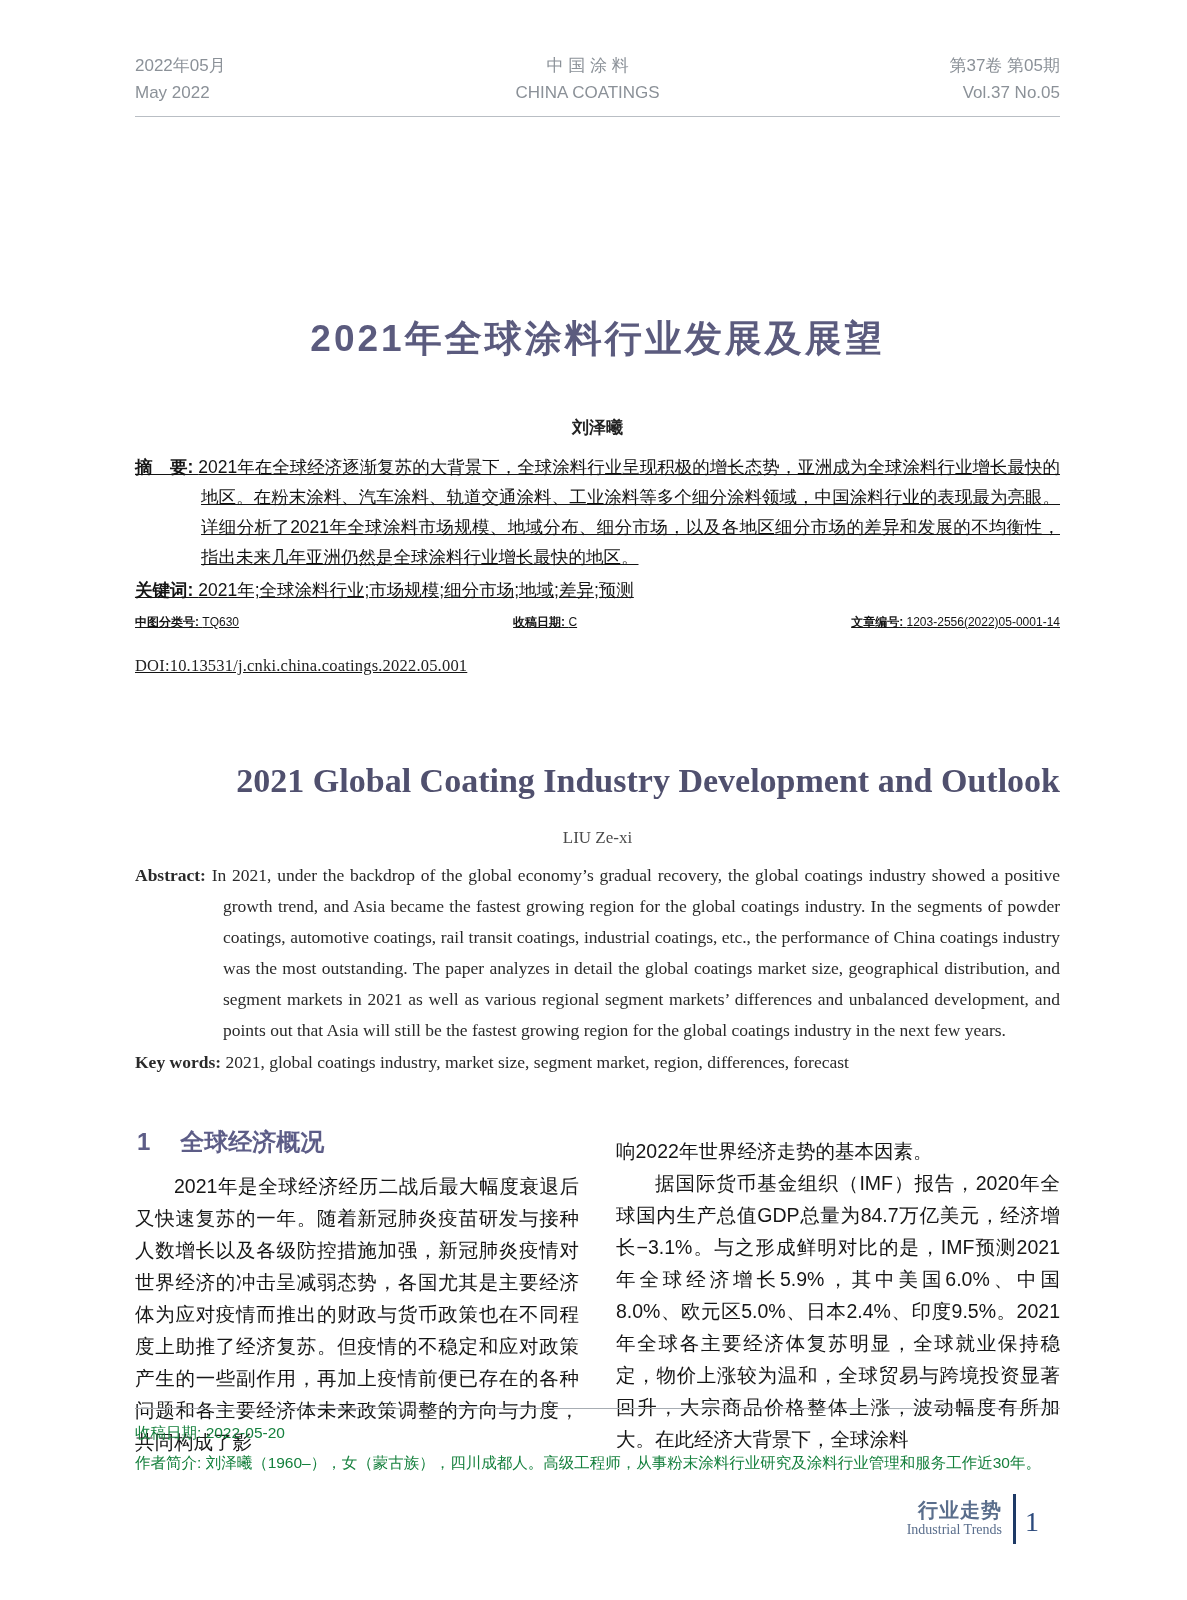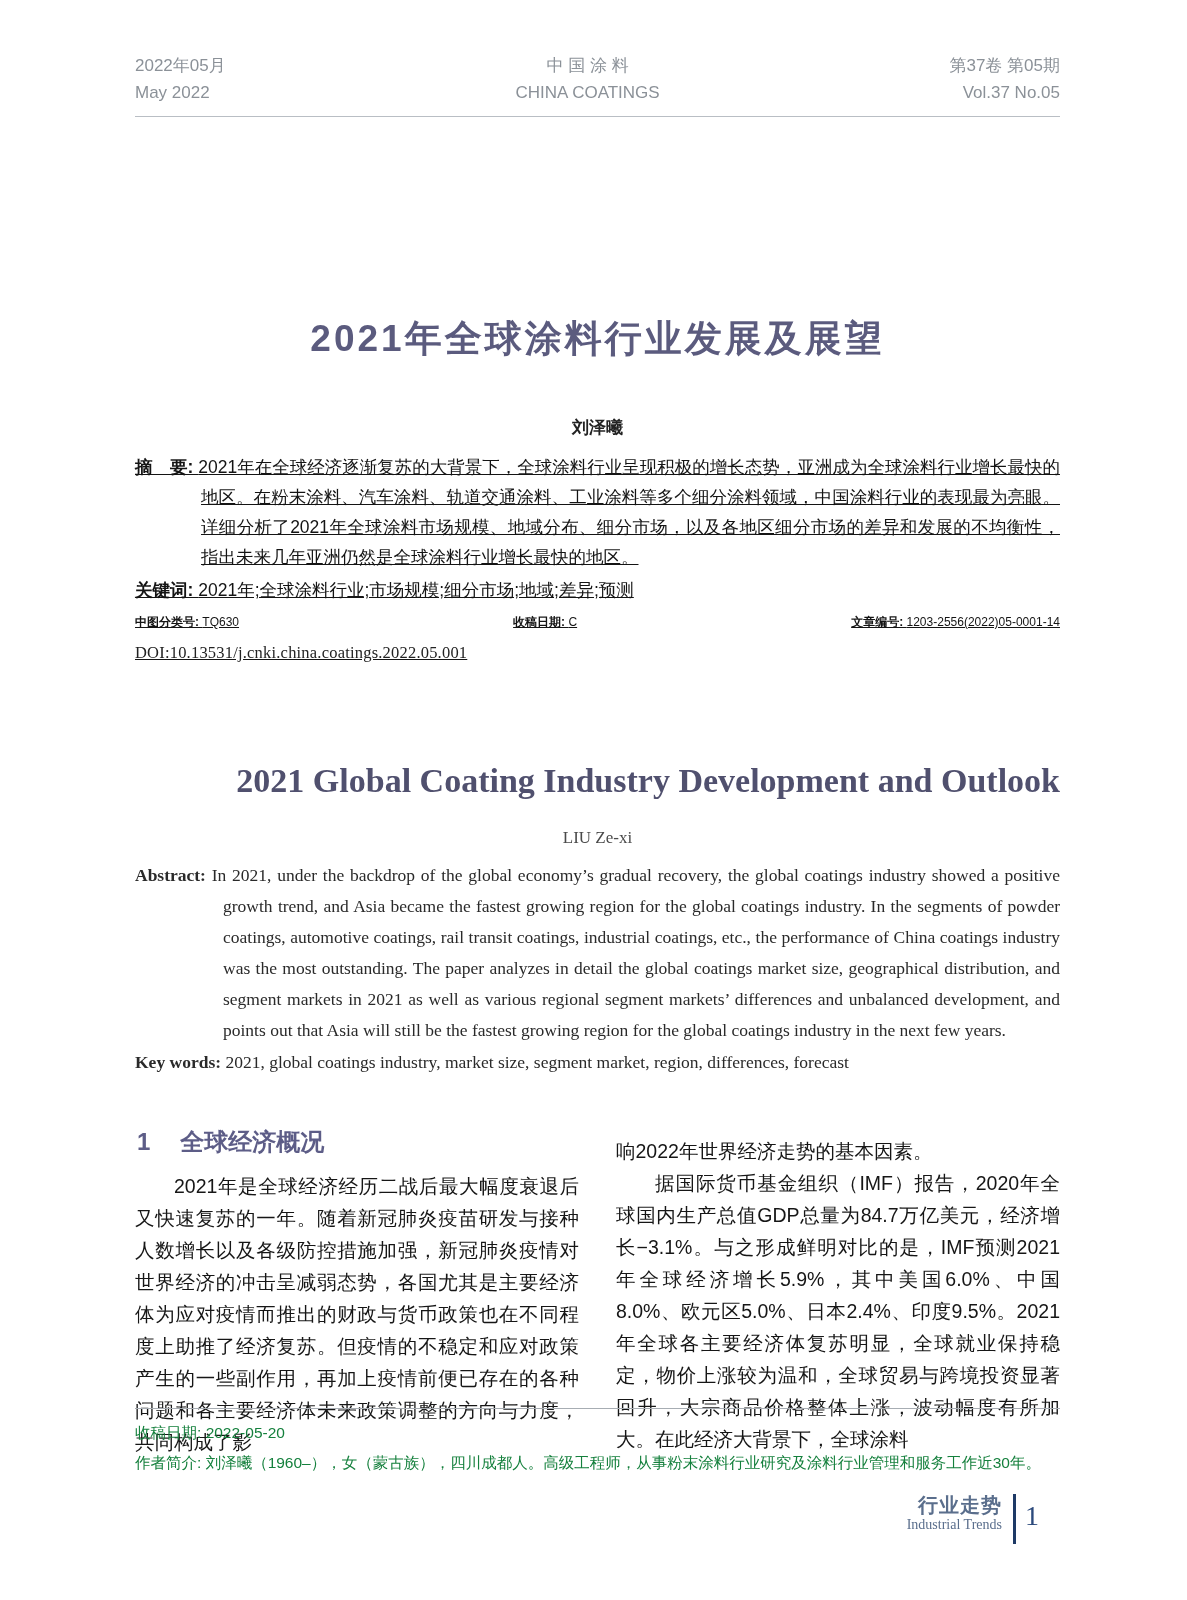--- a/index.html
+++ b/index.html
@@ -41,21 +41,21 @@
   
   .meta-cn{top:452px;font-size:17.5px;line-height:30px;color:#141414;text-decoration:underline;}
   .hang-cn{padding-left:66px;text-indent:-66px;text-align:justify;}
   .lbl{font-weight:bold;}
   .keywords-cn{margin-top:3px;}
   .codes-row{
     display:flex;justify-content:space-between;
     margin-top:2px;font-size:12px;
   }
   .doi-line{
-    margin-top:1px;
+    margin-top:14px;
     font-family:"Liberation Serif",serif;
     font-size:16.5px;color:#222;letter-spacing:0.2px;
   }
 
   
   .title-en{
     top:762px;text-align:right;
     font-family:"Liberation Serif",serif;
     font-size:34px;font-weight:bold;color:#50506e;
   }
@@ -96,21 +96,21 @@
 
   
   .footnote-rule{top:1408px;height:0;border-top:1px solid #a7adb3;}
   .footnotes{
     top:1418px;font-size:15.5px;line-height:30px;color:#15803d;
   }
 
   
   .page-footer{
     position:absolute;top:1494px;right:148px;
-    display:flex;
+    display:flex;align-items:center;
   }
   .footer-col{text-align:right;line-height:1.15;}
   .footer-cn{font-size:20px;font-weight:bold;color:#5a6e8c;letter-spacing:1px;}
   .footer-en{font-family:"Liberation Serif",serif;font-size:14px;color:#5a6e8c;}
   .footer-bar{width:3px;height:50px;background:#1e3a66;margin:0 9px 0 11px;}
   .page-num{
     font-family:"Liberation Serif",serif;
     font-size:28px;color:#2c4a7c;padding-top:6px;
   }
   .abs{position:absolute;}

